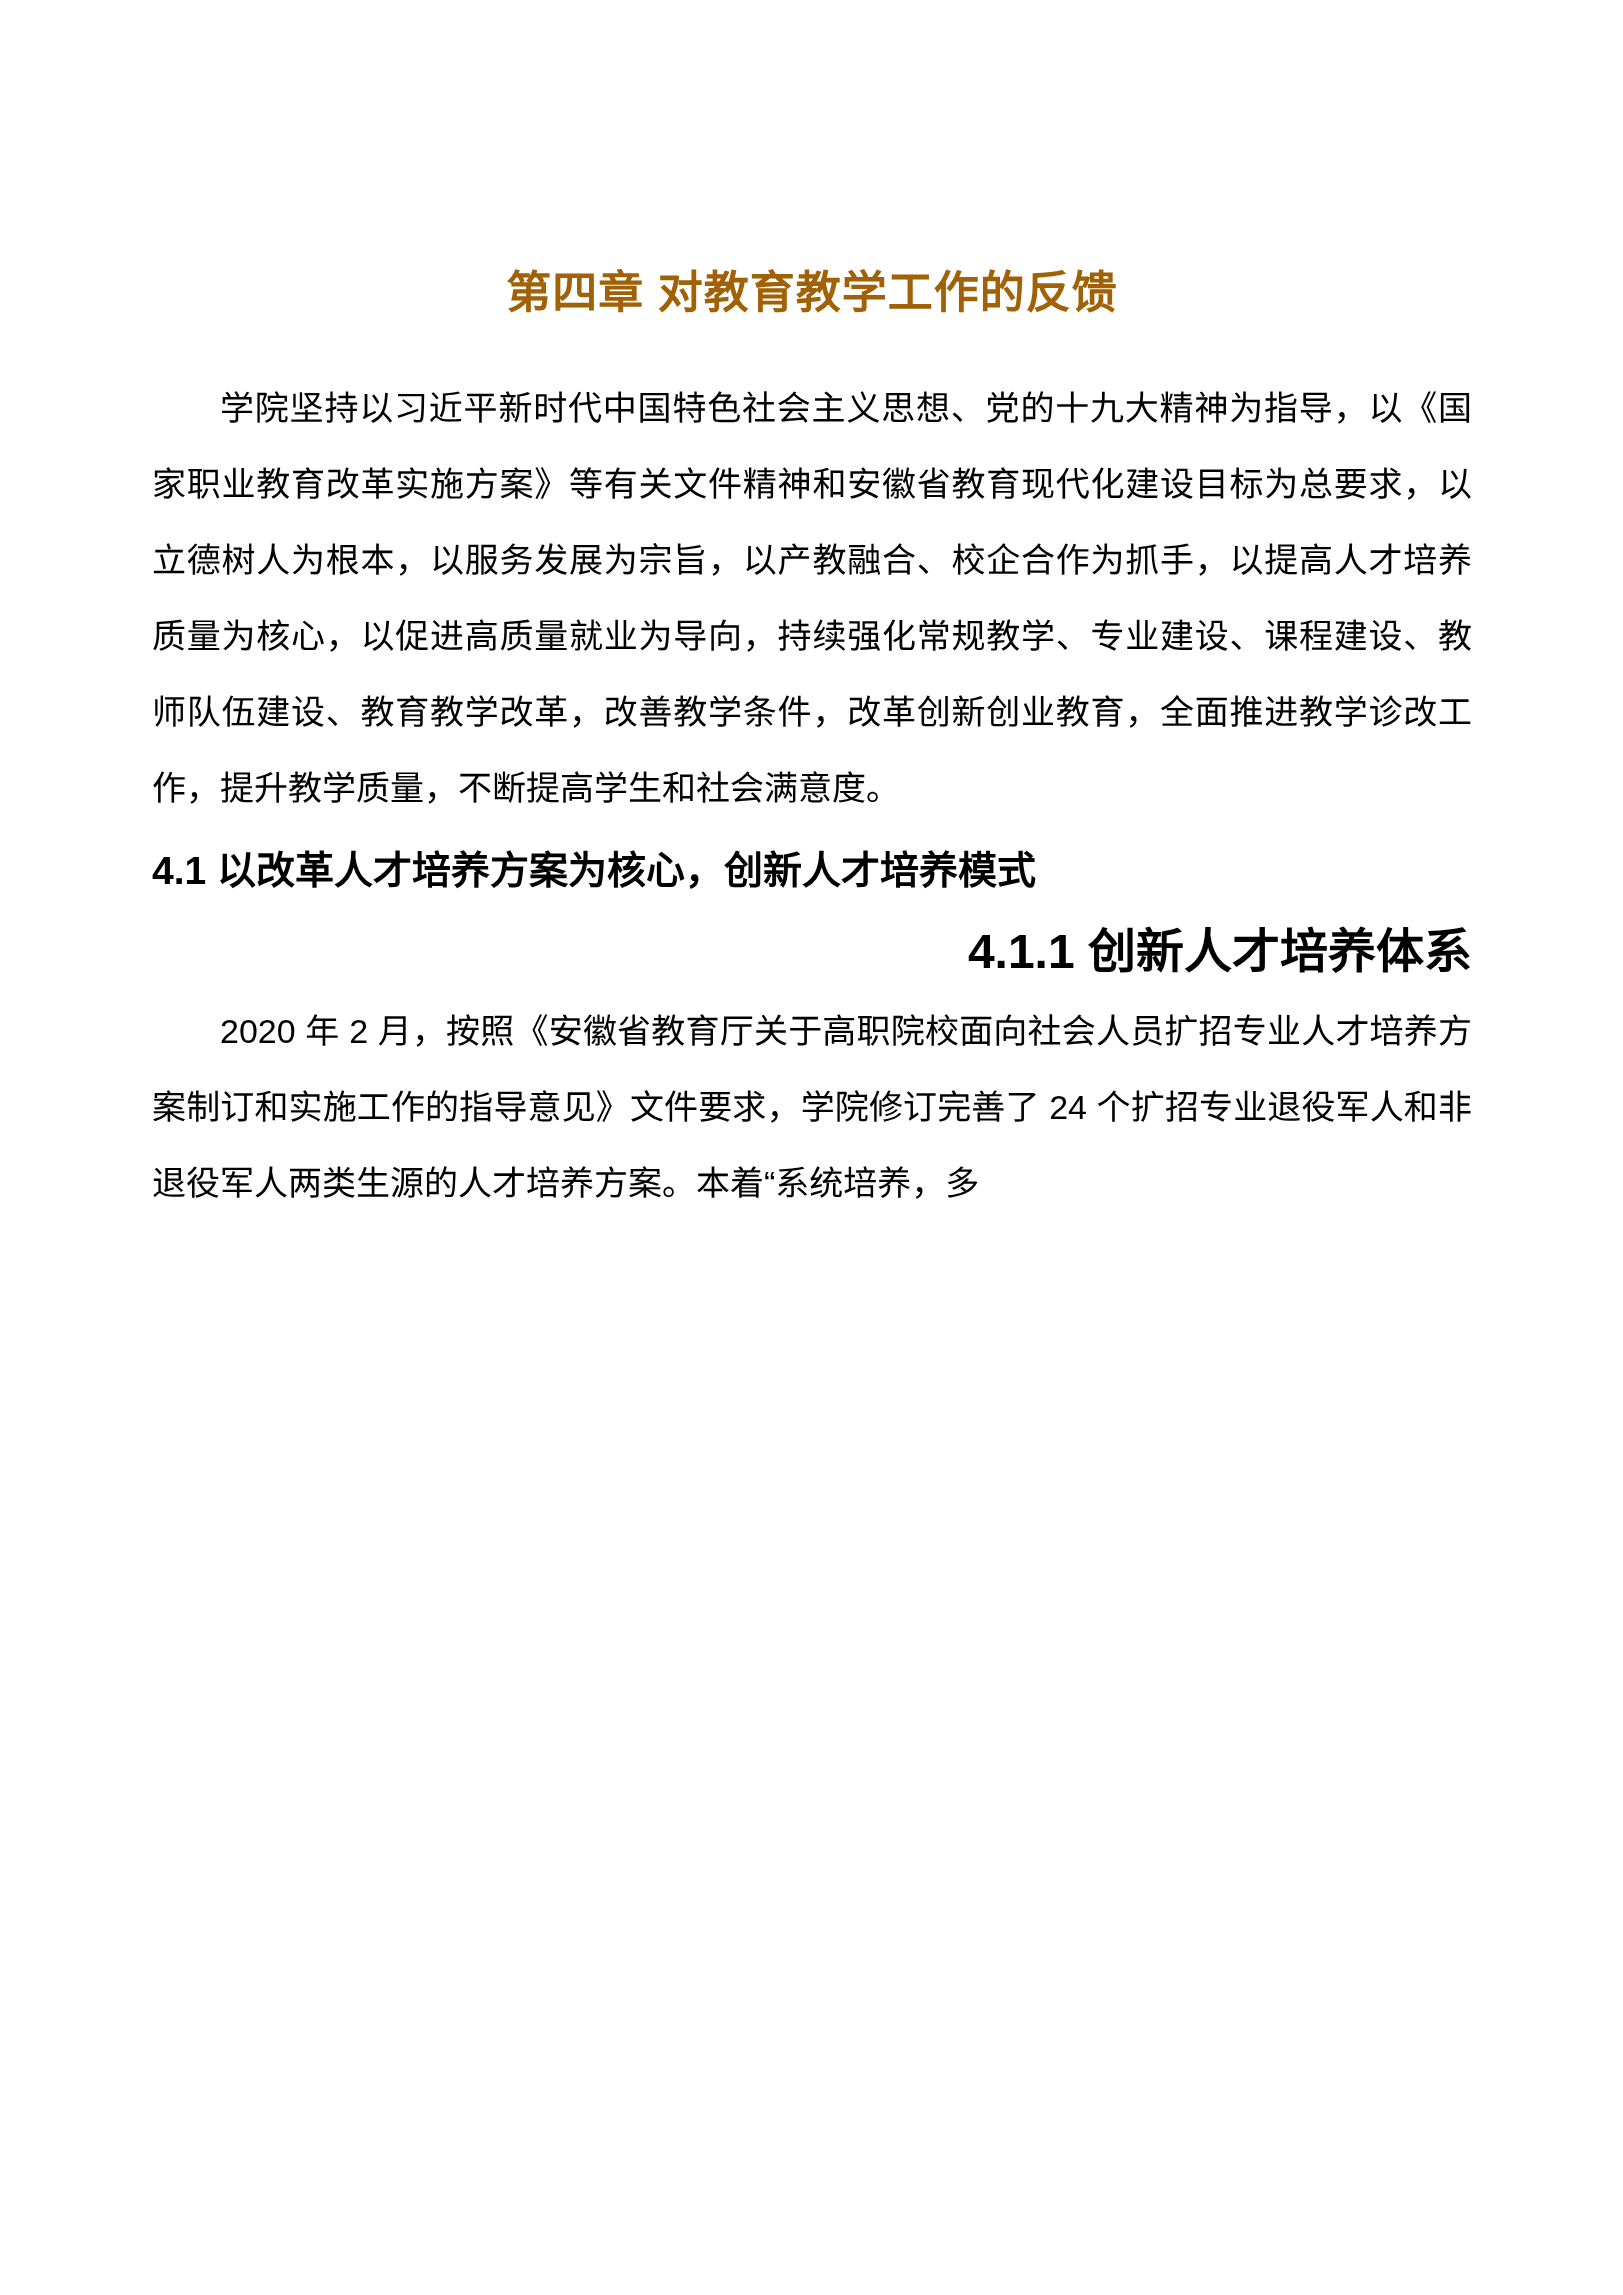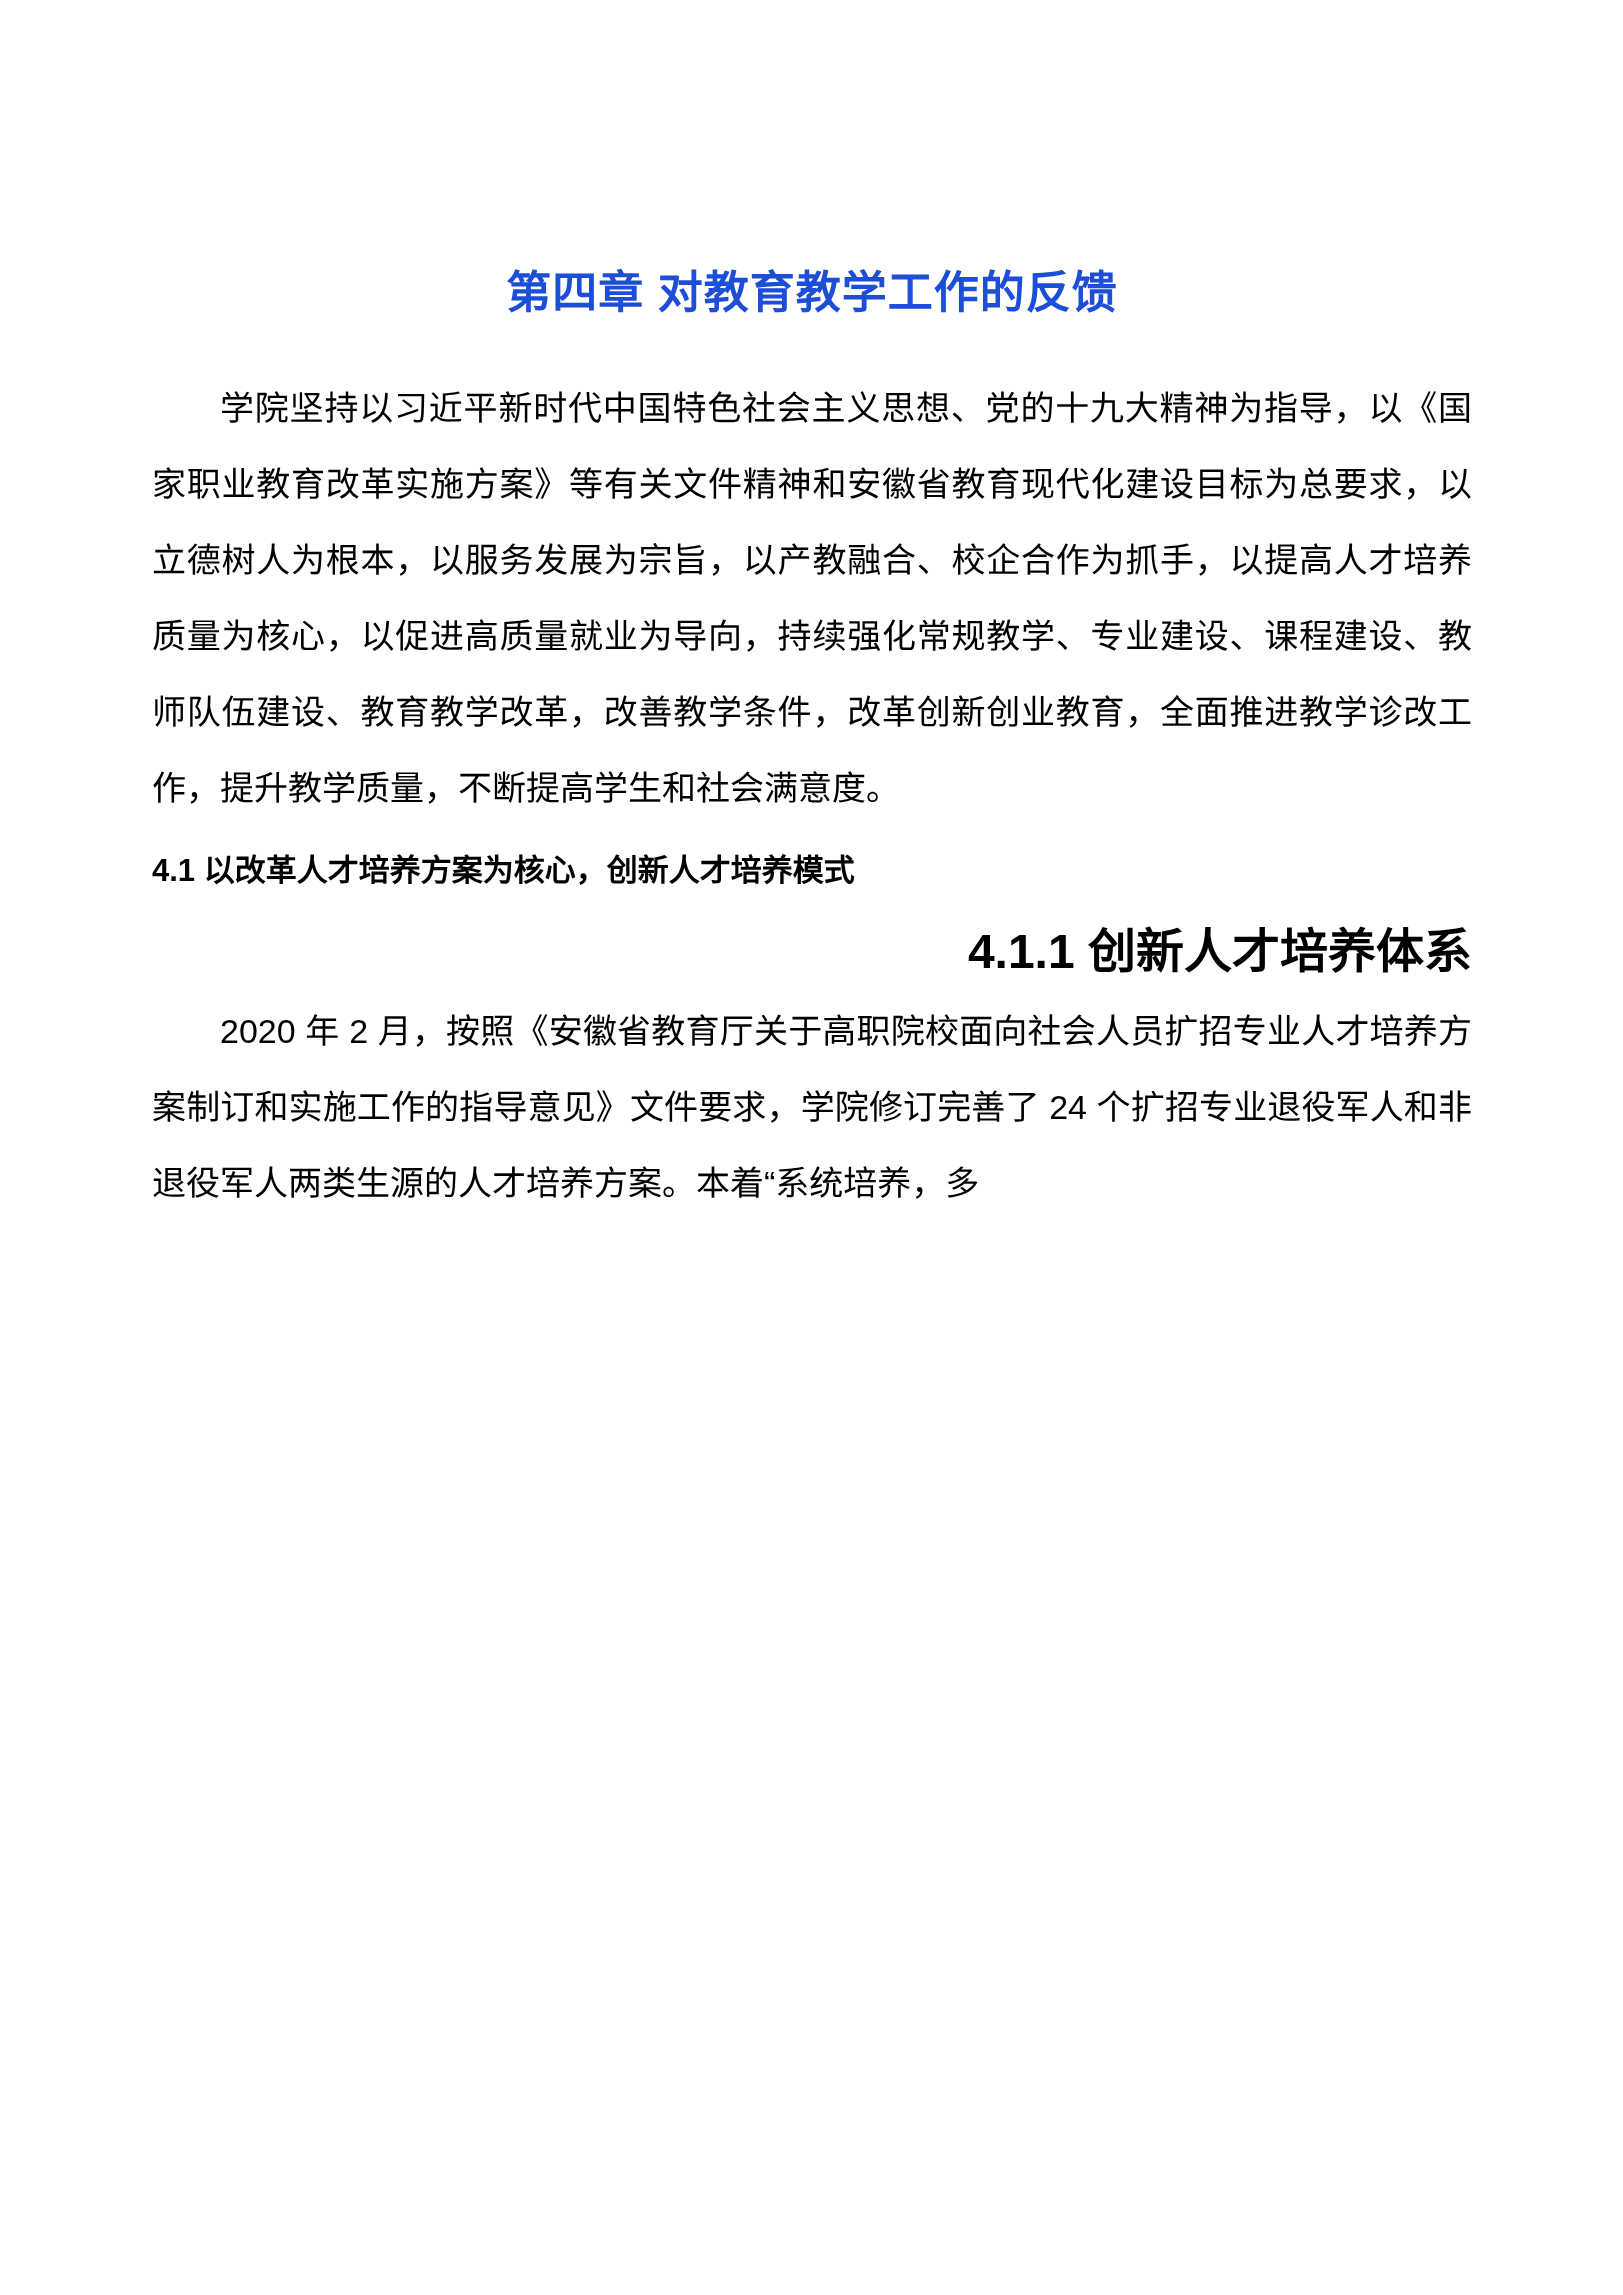--- a/index.html
+++ b/index.html
@@ -26,37 +26,37 @@
   }
 
   
   .doc-title {
     font-size: 45px;
     line-height: 55px;
     font-weight: bold;
     text-align: center;
     letter-spacing: 1px;
     margin-bottom: 50px;
-    color: #1d4ed8;
+    color: #a16207;
   }
 
   
   .para {
     font-size: 34px;
     line-height: 76px;
     text-align: justify;
     text-justify: inter-ideograph;
     text-indent: 2em;
     color: #000000;
     font-weight: normal;
   }
 
   
   .h-sec {
-    font-size: 31px;
+    font-size: 39px;
     line-height: 76px;
     font-weight: bold;
     text-align: left;
     text-indent: 0;
     margin-top: 6.9px;
     color: #000000;
   }
 
   .h-sub {
     font-size: 48px;

